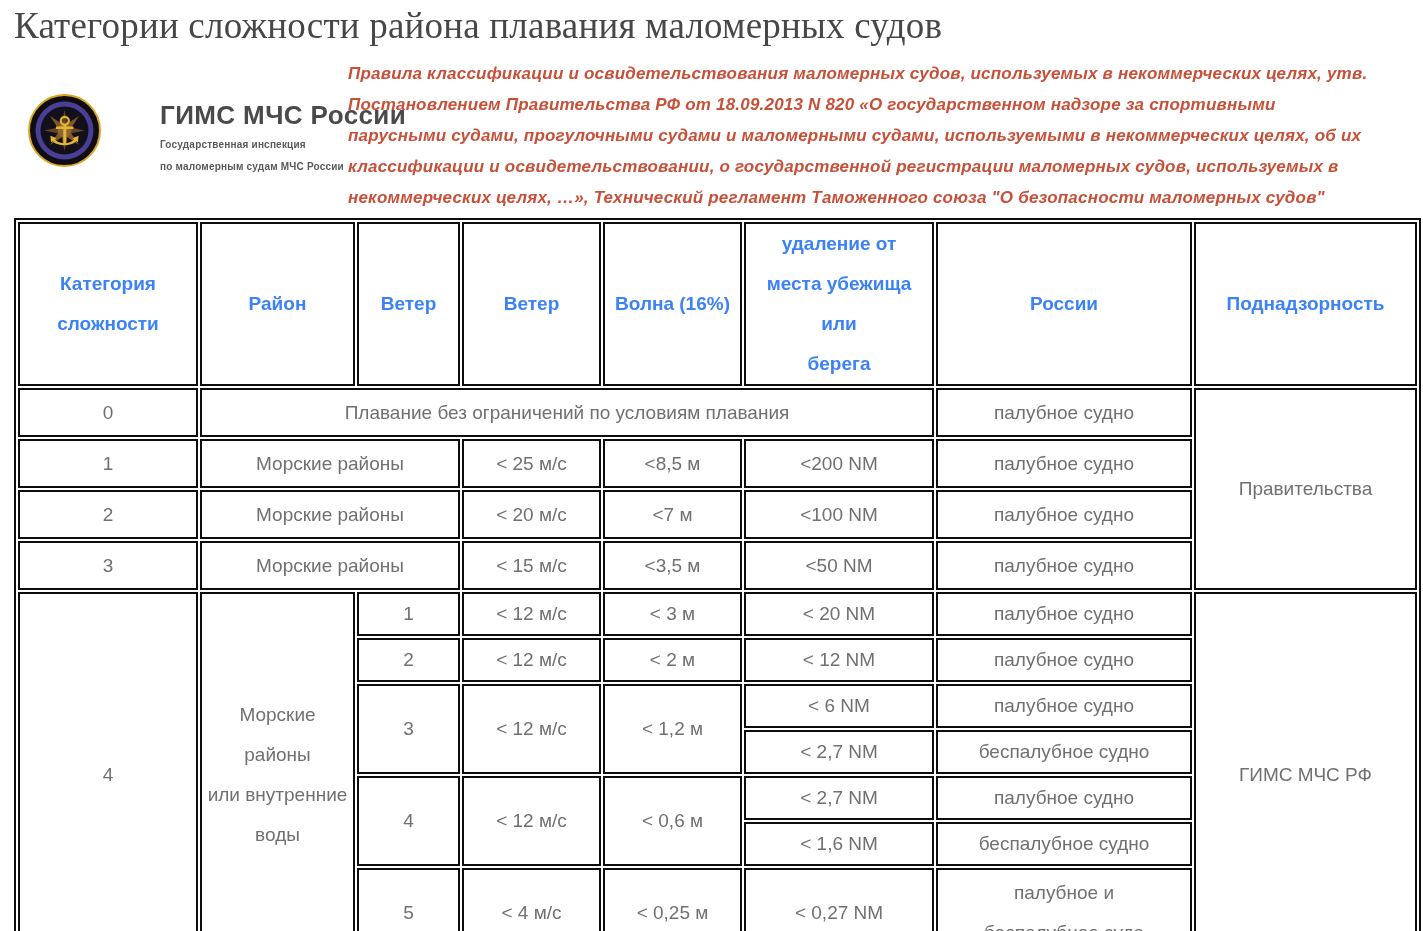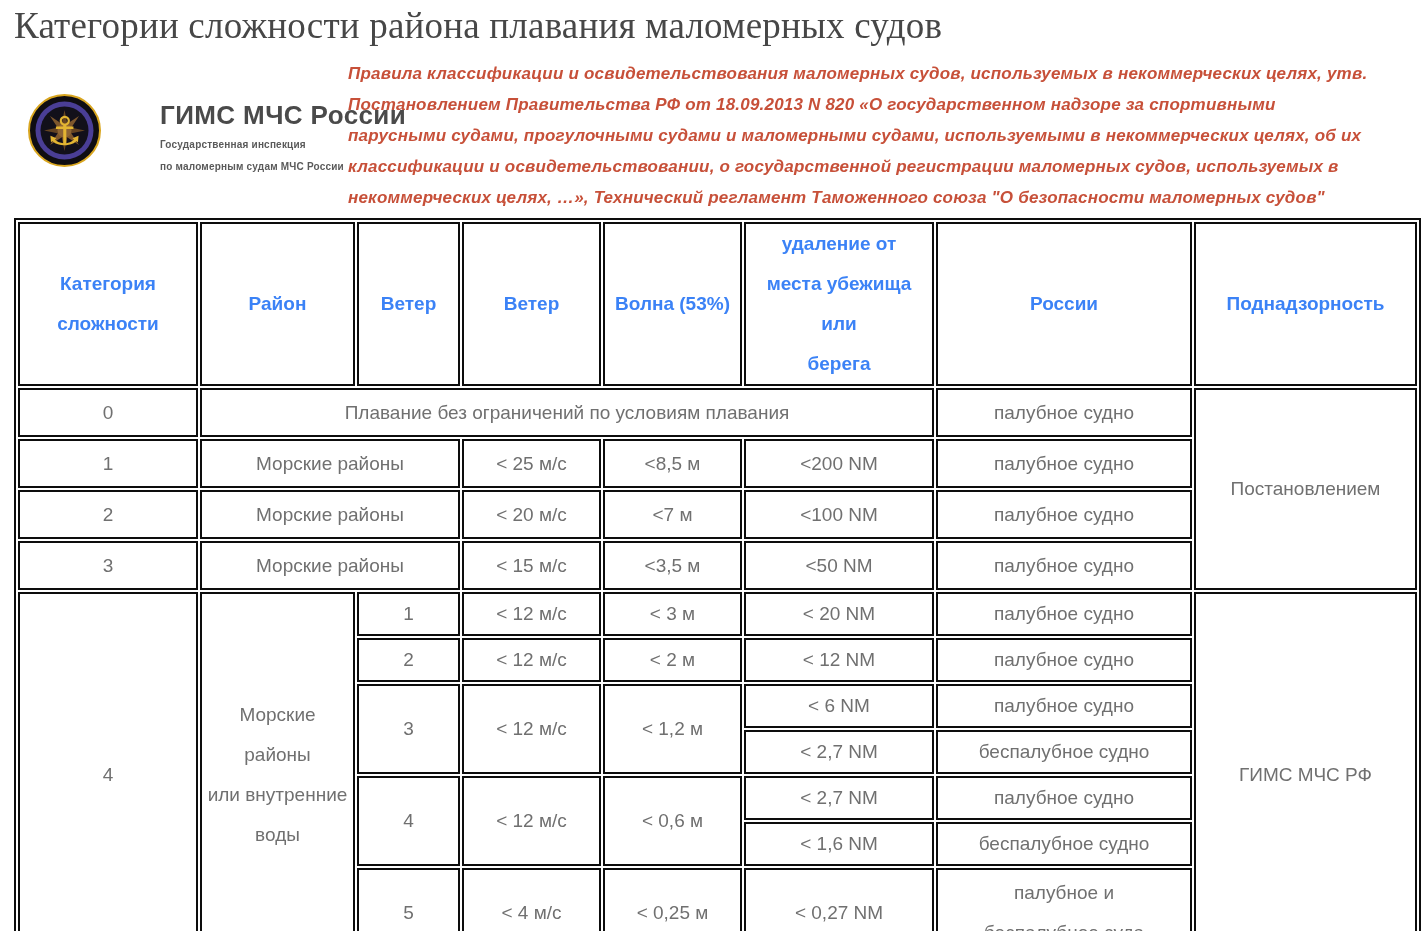--- a/index.html
+++ b/index.html
@@ -94,32 +94,32 @@
           <col style="width:256px">
           <col style="width:223px">
       </colgroup>
       <tbody>
         <tr class="h-head">
           <th>Категория
 сложности</th>
           <th>Район</th>
           <th>Ветер</th>
           <th>Ветер</th>
-          <th>Волна (53%)</th>
+          <th>Волна (16%)</th>
           <th>удаление от
 места убежища или
 берега</th>
           <th>России</th>
           <th>Поднадзорность</th>
         </tr>
         <tr class="h-row">
           <td>0</td>
           <td colspan="5">Плавание без ограничений по условиям плавания</td>
           <td>палубное судно</td>
-          <td rowspan="4">Постановлением</td>
+          <td rowspan="4">Правительства</td>
         </tr>
         <tr class="h-row">
           <td>1</td>
           <td colspan="2">Морские районы</td>
           <td>&lt; 25 м/с</td>
           <td>&lt;8,5 м</td>
           <td>&lt;200 NM</td>
           <td>палубное судно</td>
         </tr>
         <tr class="h-row">

